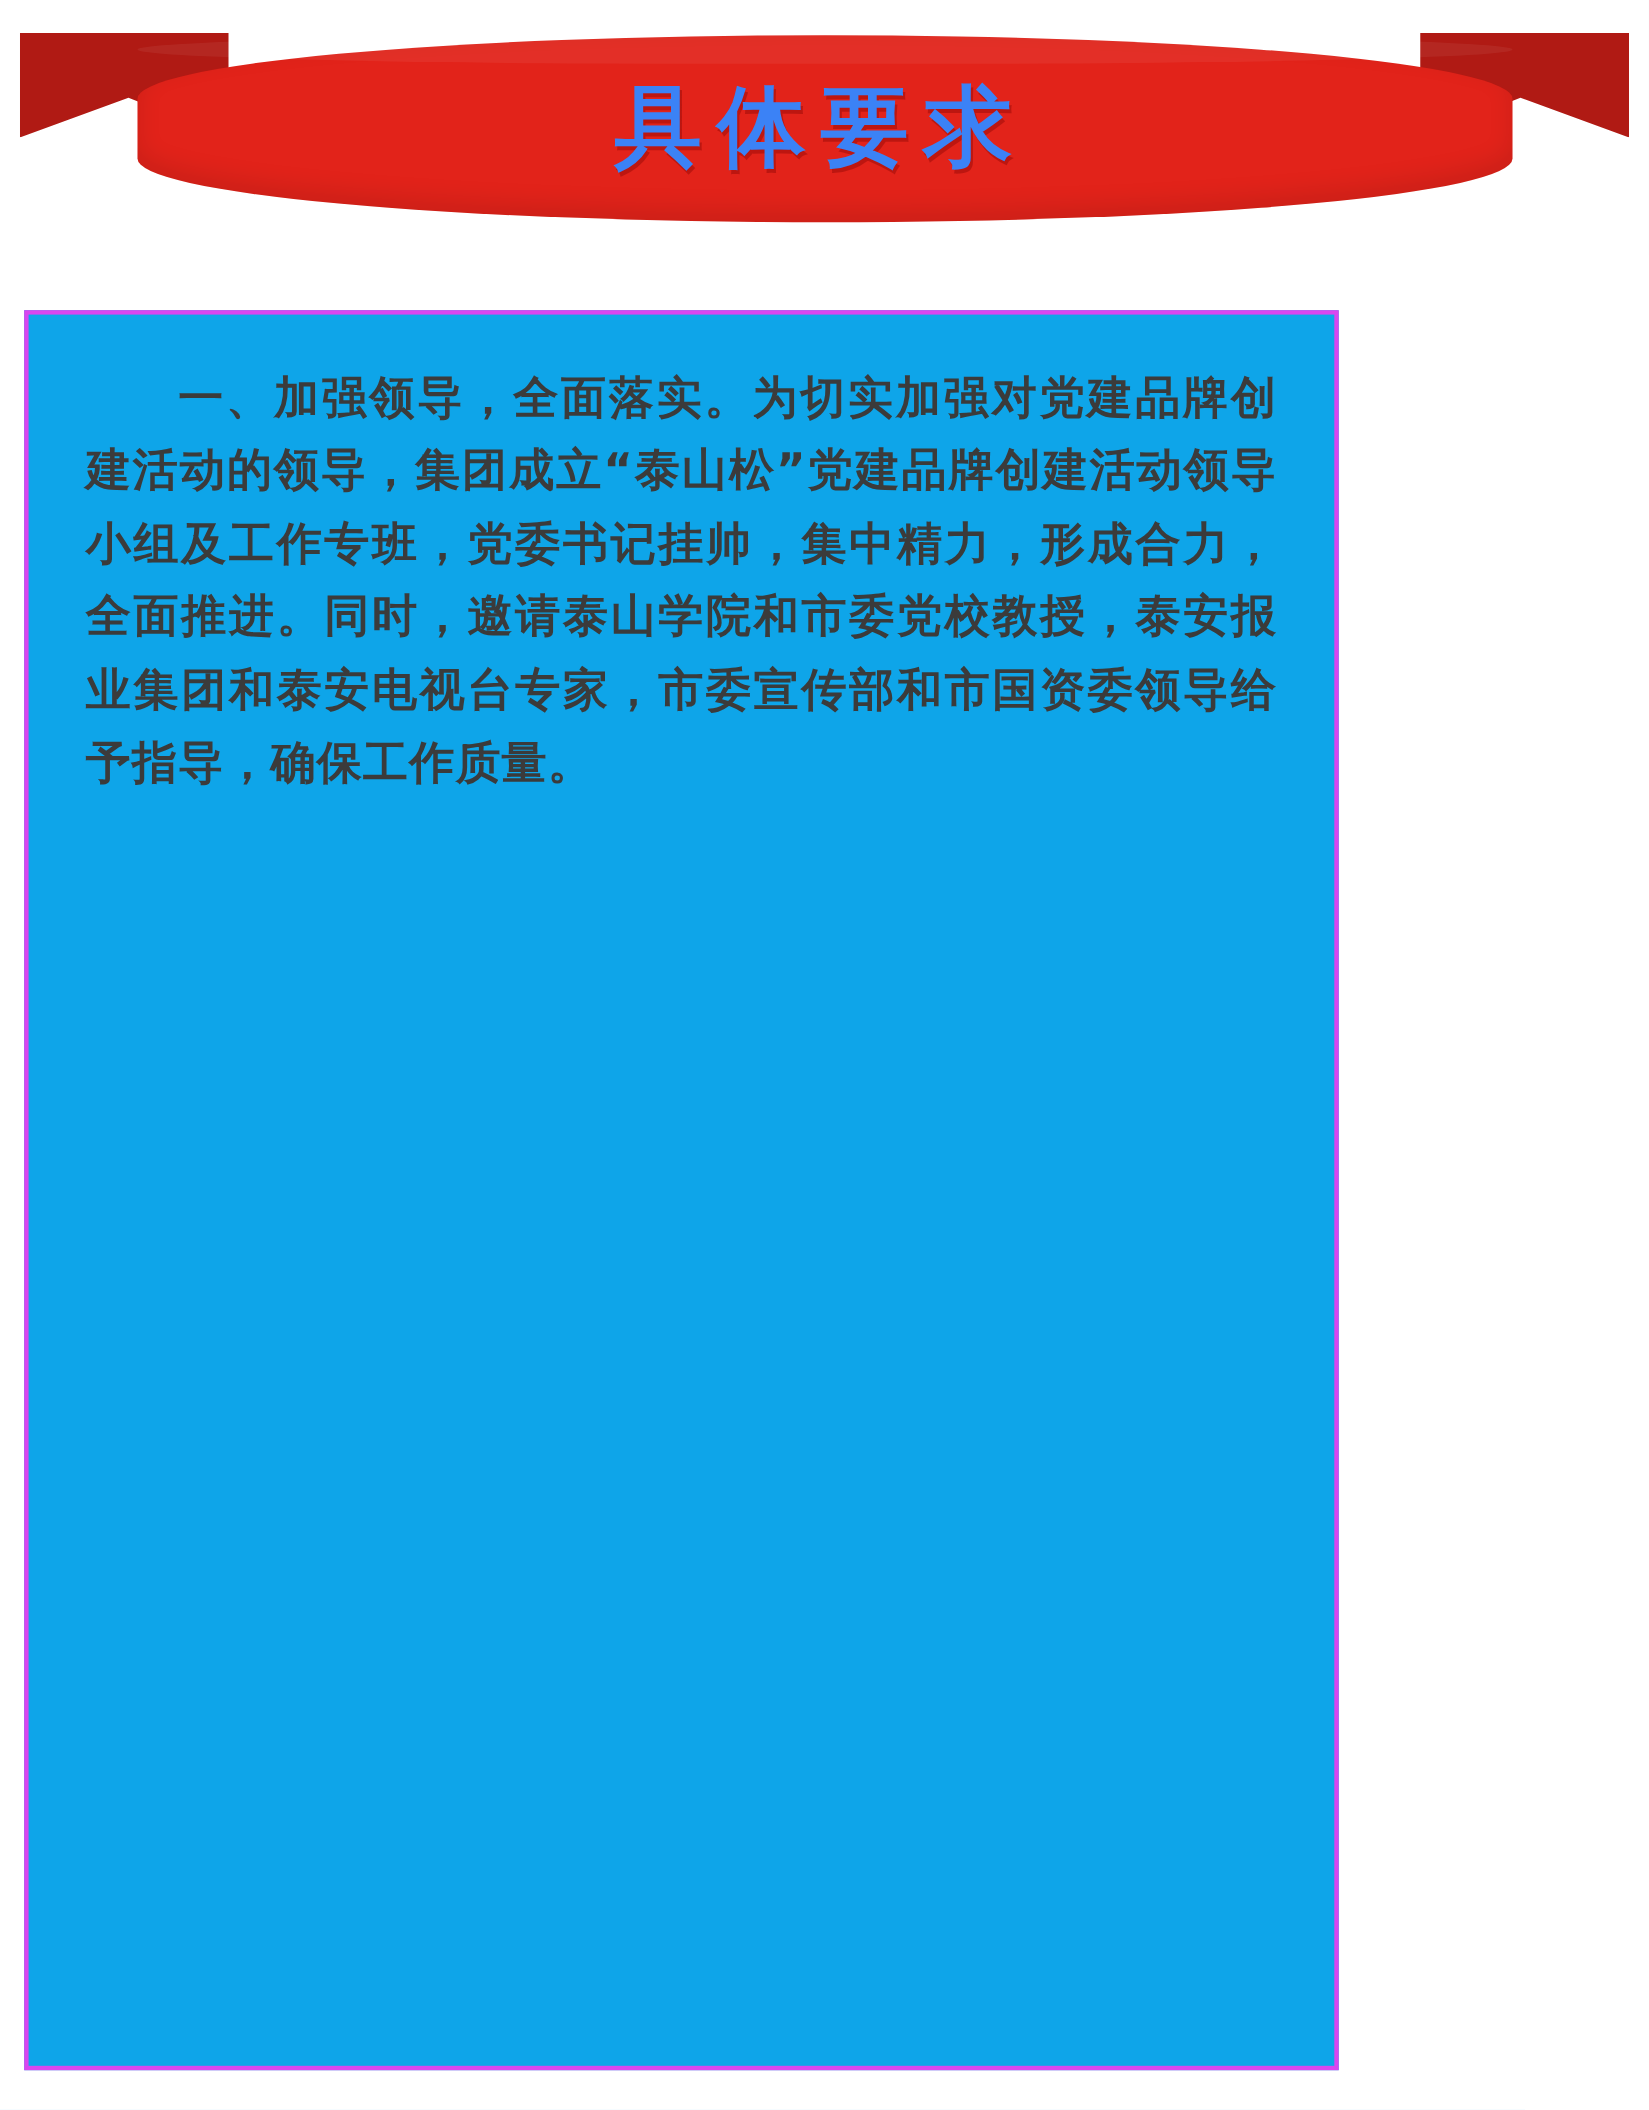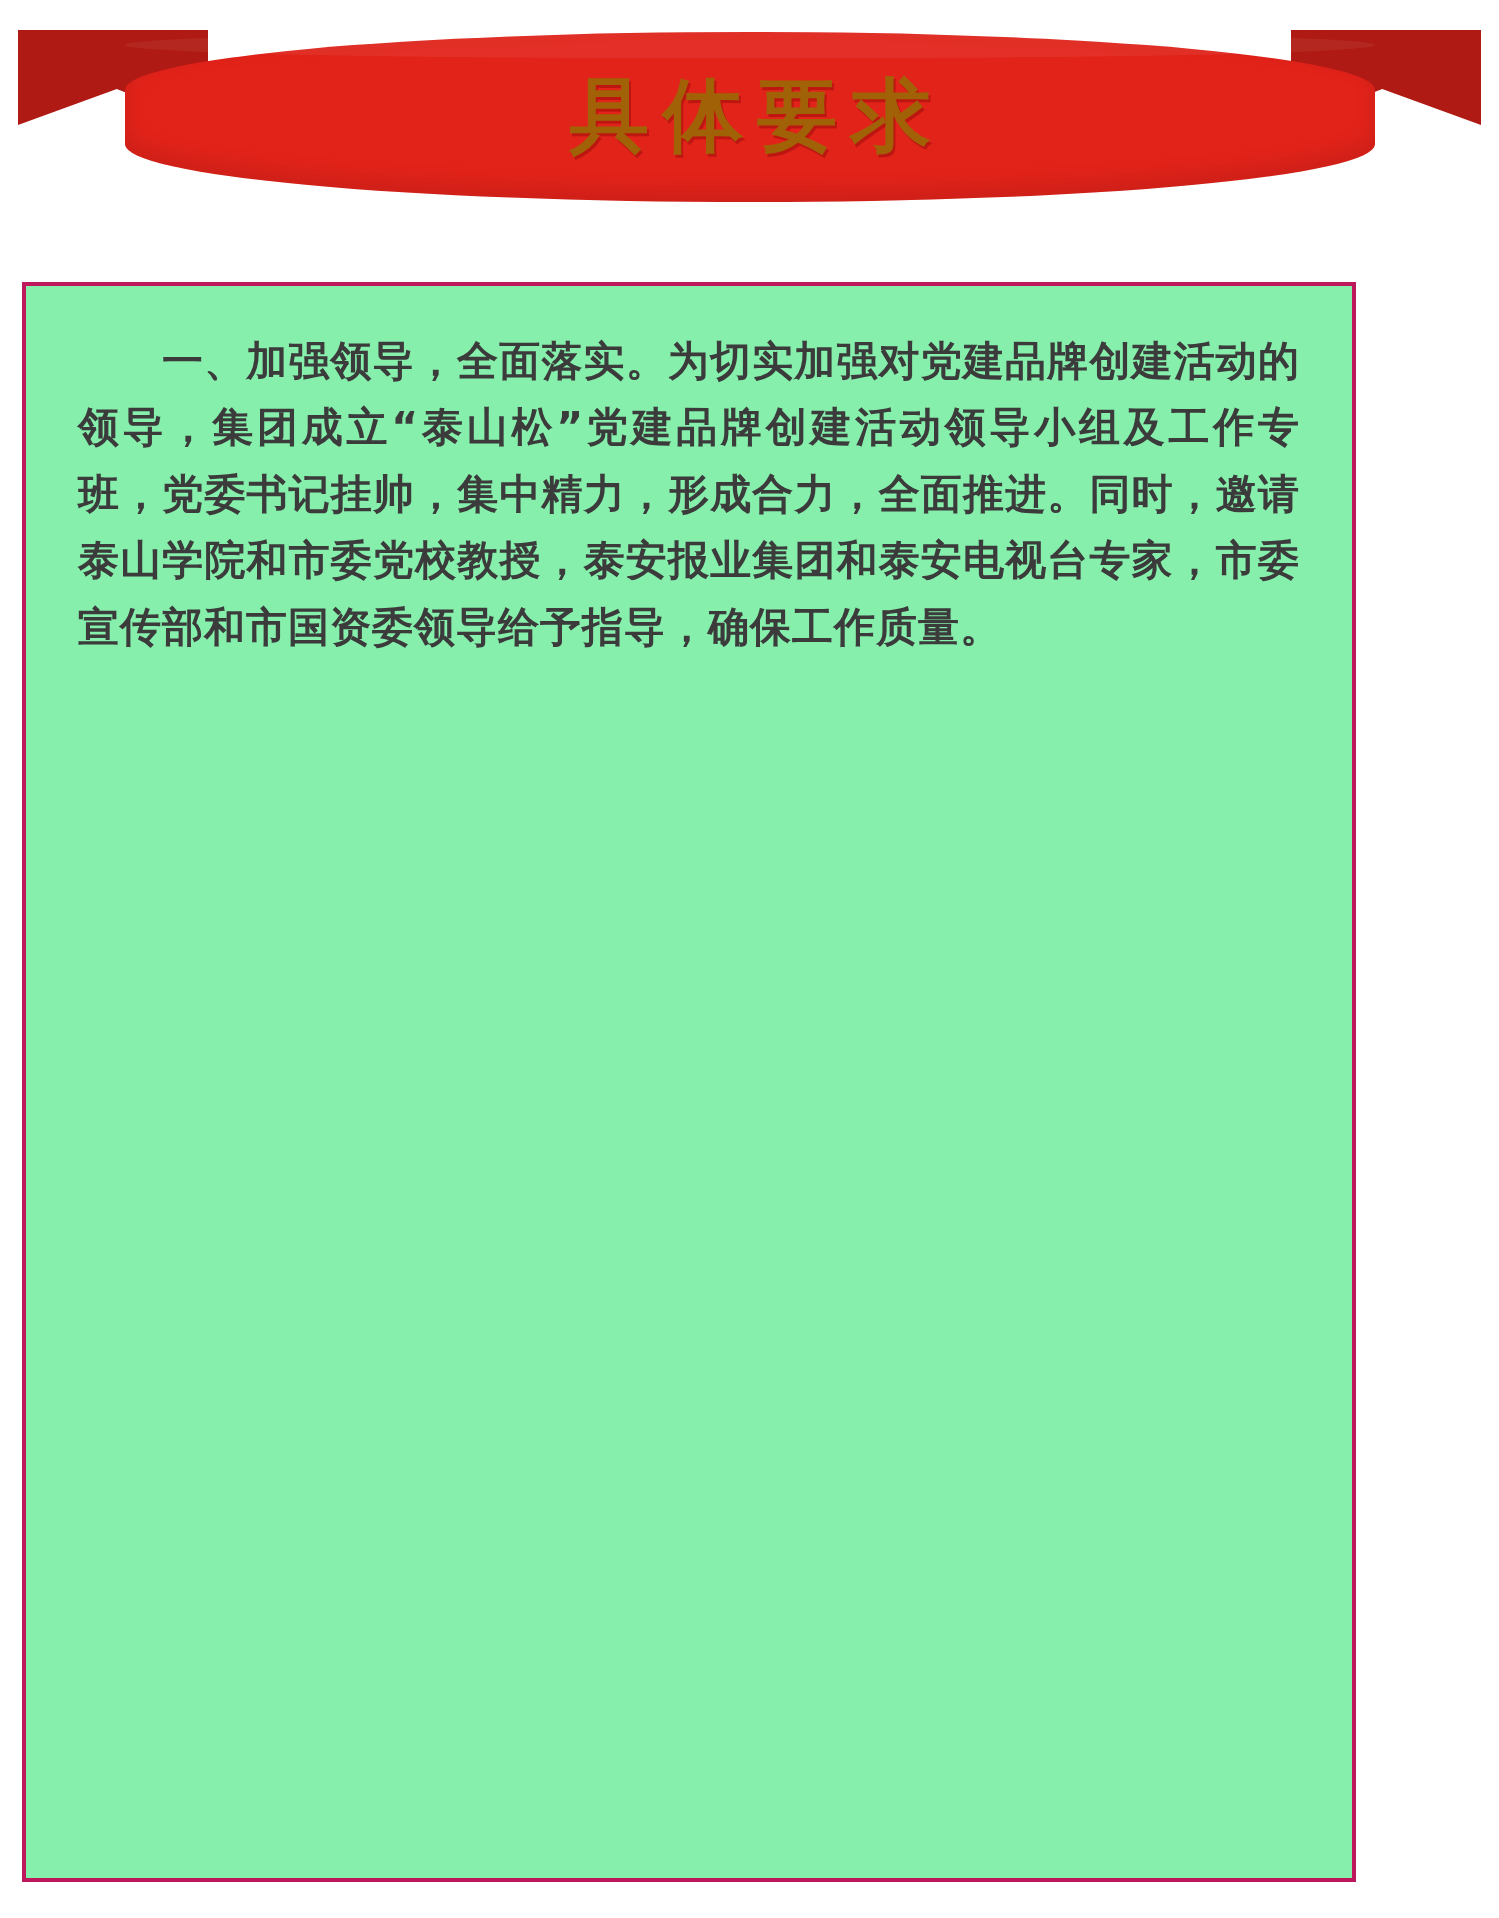--- a/index.html
+++ b/index.html
@@ -54,47 +54,47 @@
   .ribbon-main::after {
     content: "";
     position: absolute;
     left: 0; right: 0; top: 0;
     height: 26px;
     background: rgba(255,255,255,0.06);
     border-radius: 50% / 60%;
   }
   .banner-title {
     position: absolute;
-    left: 125px;
+    left: 114px;
     top: 32px;
     width: 1250px;
     height: 170px;
     display: flex;
     align-items: center;
     justify-content: center;
-    color: #a16207;
+    color: #3b82f6;
     font-size: 80px;
     font-weight: bold;
     letter-spacing: 14px;
     text-indent: 14px;
     font-family: "DejaVu Sans", "Liberation Sans", sans-serif;
     text-shadow: 2px 3px 0 rgba(120,0,0,0.35);
     white-space: nowrap;
   }
 
   
   .content-box {
     position: absolute;
     left: 22px;
     top: 282px;
-    width: 1334px;
+    width: 1195px;
     height: 1600px;
-    border: 4px solid #be185d;
+    border: 4px solid #d946ef;
     box-sizing: border-box;
-    background: #86efac;
+    background: #0ea5e9;
     padding: 42px 52px 20px 52px;
   }
   .para {
     color: #3b3b3b;
     font-size: 41px;
     font-weight: bold;
     line-height: 1.62;
     letter-spacing: 1px;
     text-indent: 84px;
     text-align: justify;

